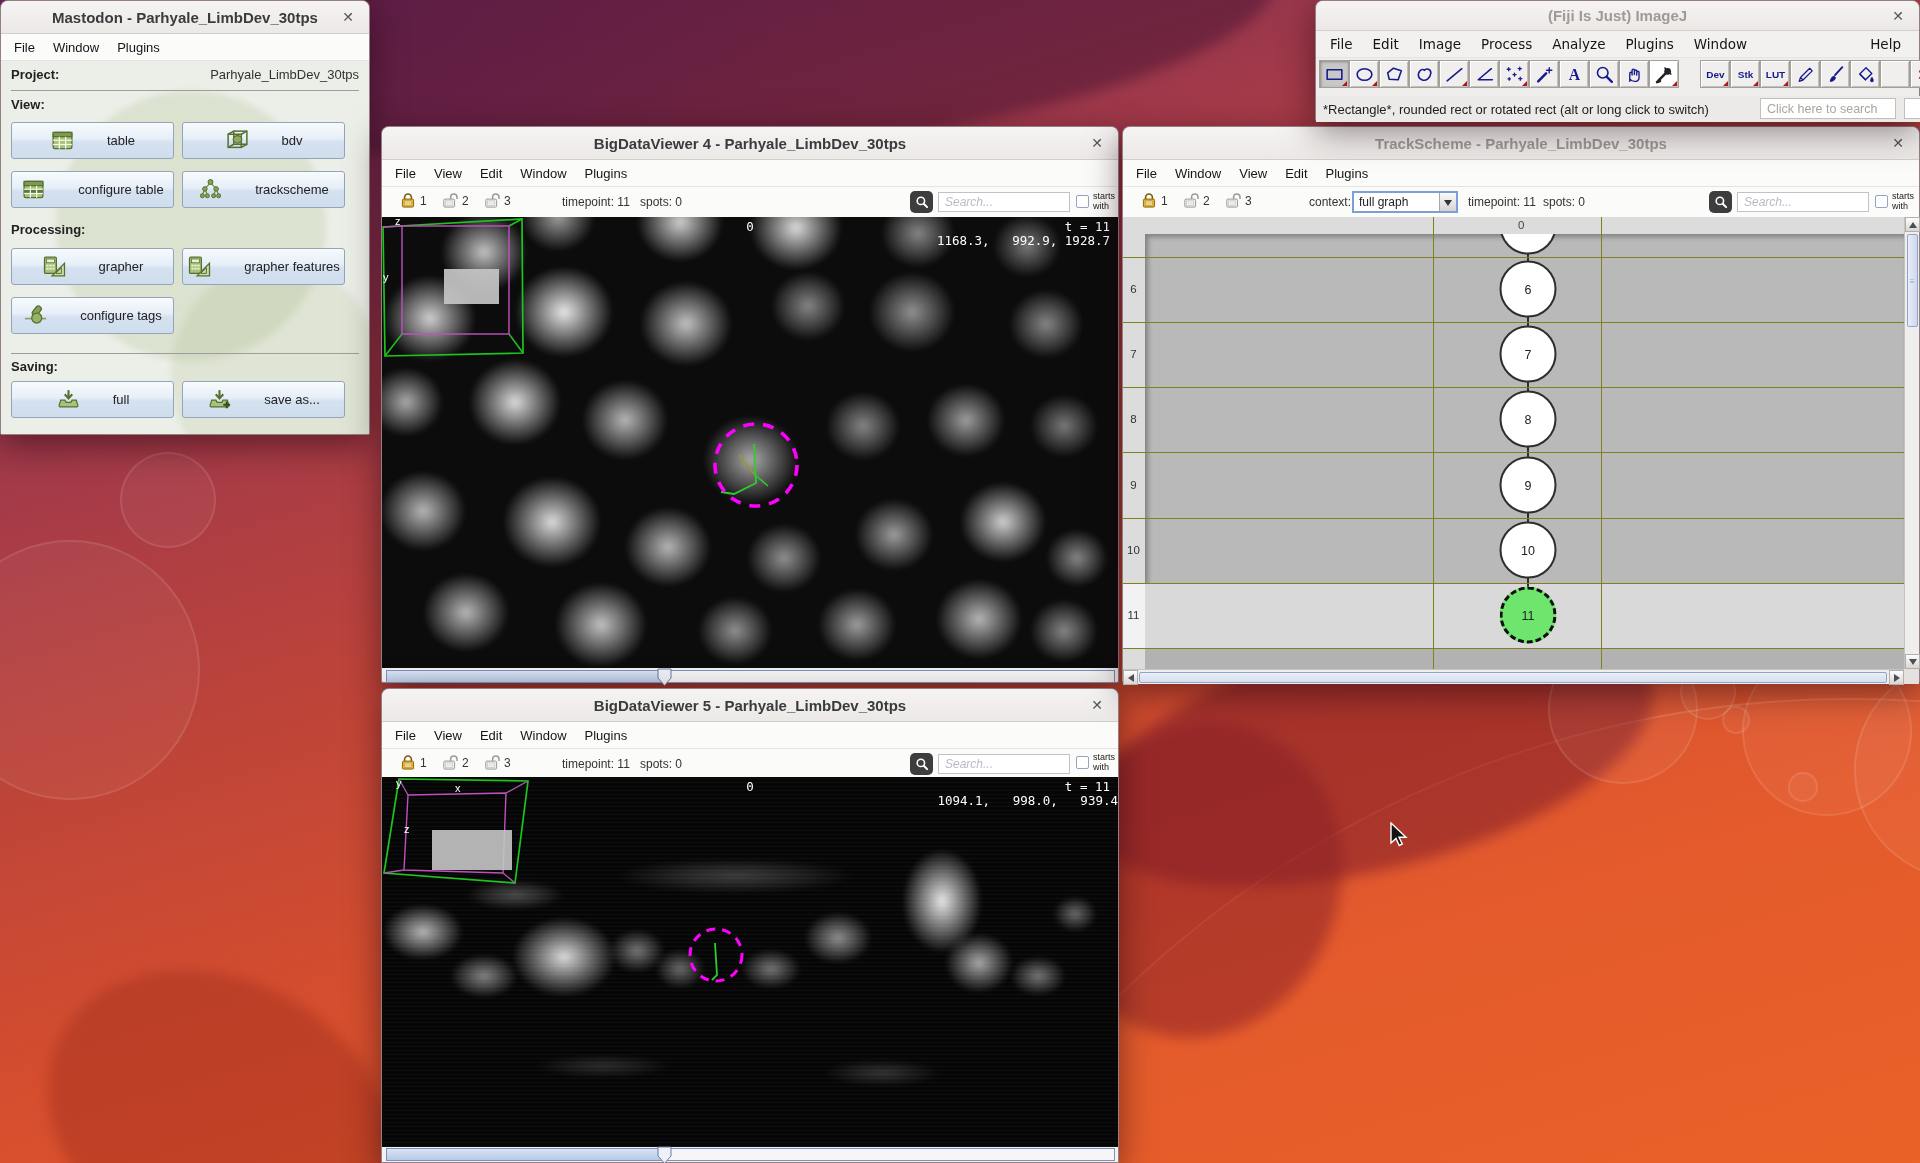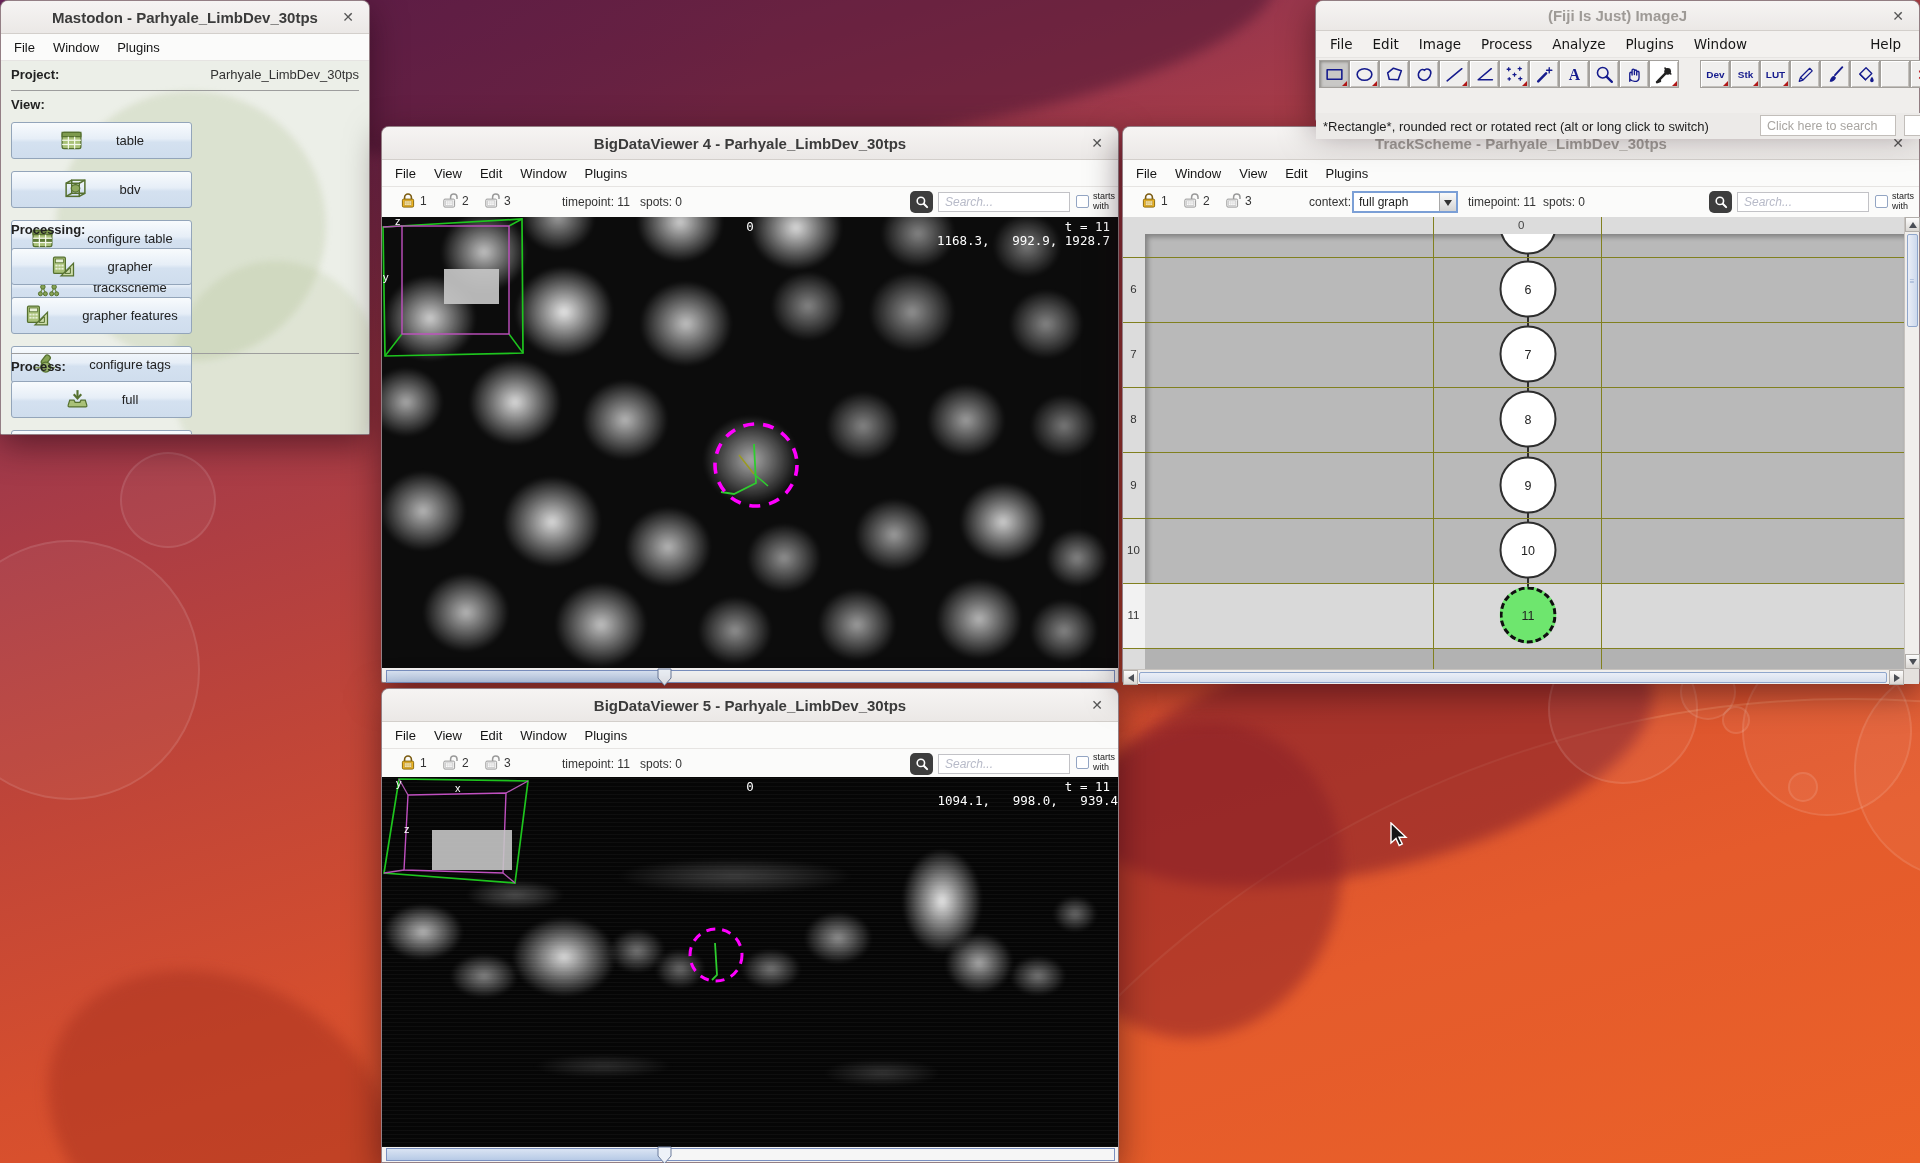--- a/index.html
+++ b/index.html
@@ -40,21 +40,21 @@
   .cblab{position:absolute;top:4px;font-size:9px;line-height:10px;color:#222}
 
   
   #win-mastodon{left:0;top:0;width:370px;height:435px}
   #mast-body{position:absolute;left:0;top:60px;right:0;bottom:0;background:#ecefe8;overflow:hidden}
   .wm{position:absolute;border-radius:50%;background:rgba(153,175,115,.20);filter:blur(3px)}
   .mlabel{position:absolute;left:10px;font-size:13px;font-weight:bold;color:#222}
   .msep{position:absolute;left:10px;right:10px;height:1px;background:#9d9d9d}
   .mval{position:absolute;right:10px;font-size:13px;color:#333}
   .btnwrap{position:absolute;left:10px;width:352px;display:flex;flex-wrap:wrap;column-gap:8px;row-gap:12px}
-  .mbtn{width:181px;height:37px;border:1px solid #93a5ba;border-radius:3px;display:flex;align-items:center;
+  .mbtn{width:163px;height:37px;border:1px solid #93a5ba;border-radius:3px;display:flex;align-items:center;
         justify-content:center;gap:32px;font-size:13px;color:#222;
         background:linear-gradient(180deg,#f8fbfd 0%,#e6eef7 45%,#d4e1f0 55%,#cfdded 100%)}
   .micon svg{width:25px;height:25px;display:block}
 
   
   #win-bdv4{left:381px;top:126px;width:738px;height:557px}
   #win-bdv5{left:381px;top:688px;width:738px;height:475px;border-radius:8px 8px 0 0}
   .viewport{position:absolute;left:0;right:0;overflow:hidden;background:#0c0c0c}
   #bdv4-vp{top:90px;height:451px}
   #bdv5-vp{top:88px;height:370px;background:#060606}
@@ -112,21 +112,21 @@
   #ij-menubar .mitem{padding:4px 10px}
   #ij-menubar .mitem:last-child{margin-left:auto;margin-right:8px}
   #ij-tools{position:absolute;left:3px;top:59px;height:30px;display:flex;align-items:flex-start}
   .ijtool{position:relative;width:30px;height:28px;background:#f0efee;border:1px solid #a3a09c;
       box-shadow:inset 1px 1px 0 #fff, inset -1px -1px 0 #c2bfbb;display:flex;align-items:center;justify-content:center}
   .ijtool.sel{background:#c9c8c6;box-shadow:inset 1px 1px 3px #8a8884}
   .ijtool svg{width:21px;height:21px}
   .ijtool .tri{position:absolute;right:1px;bottom:1px;width:0;height:0;
       border-left:5px solid transparent;border-bottom:5px solid #b01818}
   .ijtool.gapL{margin-left:21px}
-  #ij-status{position:absolute;left:0;top:112px;width:605px;height:26px;background:#eceae8;display:flex;align-items:center}
+  #ij-status{position:absolute;left:0;top:95px;width:605px;height:26px;background:#eceae8;display:flex;align-items:center}
   #ij-status-text{font-size:13px;color:#1c1c1c;padding-left:7px;white-space:nowrap}
   #ij-search{position:absolute;left:444px;top:2px;width:136px;height:21px;border:1px solid #c2beba;background:#fff;
       font-size:12.5px;color:#555;padding:0 6px;font-family:"Liberation Sans",sans-serif}
   #ij-search::placeholder{color:#a9a6a2;font-style:normal}
   #ij-srbox{position:absolute;left:588px;top:2px;width:17px;height:21px;background:#fff;border:1px solid #c2beba}
 
   #cursor{position:absolute;left:1390px;top:822px;pointer-events:none;z-index:99}
 </style>
 </head>
 <body>
@@ -282,21 +282,21 @@
               <svg viewBox="0 0 20 20">
                 <line x1="1.5" y1="12.5" x2="18.5" y2="12.5" stroke="#8aa05c" stroke-width="1.3"></line>
                 <rect x="9" y="2" width="4.5" height="8.5" rx="2" transform="rotate(38 11 6)" fill="#86a355" stroke="#55702f"></rect>
                 <circle cx="11" cy="12" r="4" fill="#97b269" stroke="#55702f"></circle>
               </svg>
             </span>
             <span>configure tags</span>
           </div>
         </div>
       <div class="msep" style="top:292px"></div>
-      <span class="mlabel" style="top:298px">Process:</span>
+      <span class="mlabel" style="top:298px">Saving:</span>
       <div class="btnwrap" style="top:320px">
           <div class="mbtn">
             <span class="micon">
               <svg viewBox="0 0 20 20">
                 <path d="M3.8 10.5 h3.4 l0.9 1.8 h3.8 l0.9 -1.8 h3.4 l1.3 4.2 a0.9 0.9 0 0 1 -0.9 1.2 H3.4 a0.9 0.9 0 0 1 -0.9 -1.2 z" fill="#a9c178" stroke="#55702f"></path>
                 <line x1="10" y1="2.5" x2="10" y2="8.5" stroke="#55702f" stroke-width="1.7"></line>
                 <path d="M7 5.8 L10 9.2 L13 5.8" fill="none" stroke="#55702f" stroke-width="1.7"></path>
               </svg>
             </span>
             <span>full</span>

